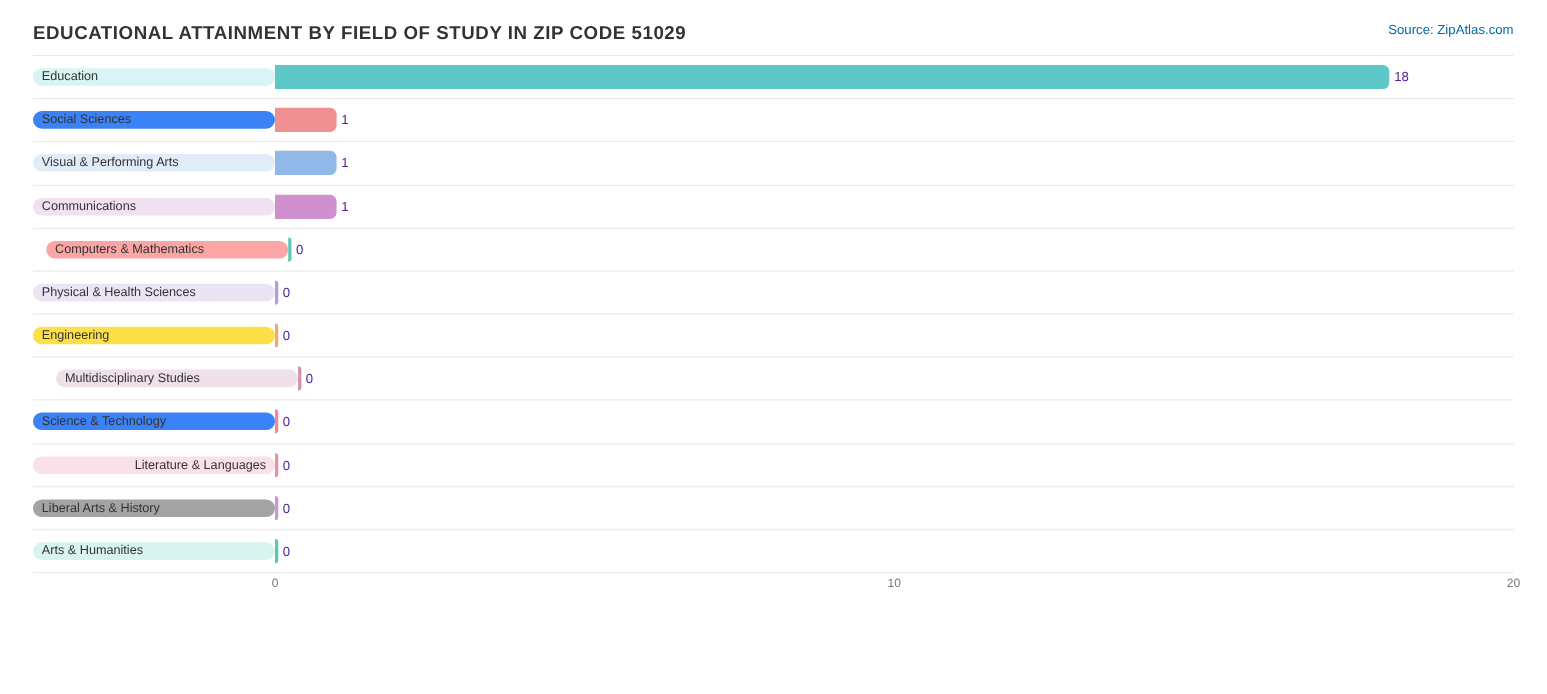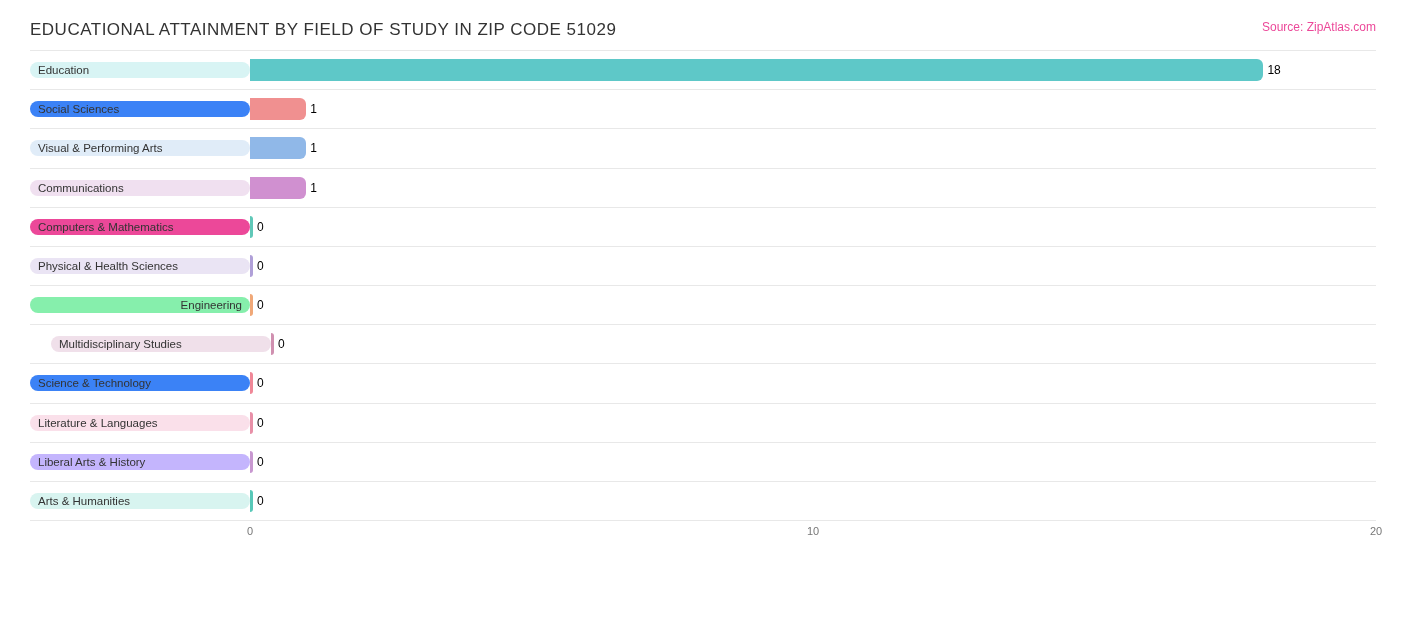--- a/index.html
+++ b/index.html
@@ -11,31 +11,31 @@
       overflow: hidden;
     }
     .chart-container {
       width: 1406px;
       height: 631px;
       padding: 20px 30px 60px 30px;
       position: relative;
     }
     .chart-title {
       font-size: 17px;
-      font-weight: normal;
+      font-weight: bold;
       color: #333;
       margin-bottom: 4px;
       letter-spacing: 0.5px;
     }
     .chart-source {
       position: absolute;
       top: 20px;
       right: 30px;
       font-size: 12px;
-      color: #ec4899;
+      color: #0369a1;
     }
     .chart-area {
       position: relative;
       margin-top: 10px;
       width: 100%;
       height: calc(100% - 50px);
     }
     .bars-wrapper {
       position: relative;
       width: 100%;
@@ -74,21 +74,21 @@
     }
     .bar-fill {
       height: 22px;
       border-radius: 0 6px 6px 0;
       position: relative;
     }
     .bar-value {
       position: absolute;
       left: calc(100% + 4px);
       font-size: 12px;
-      color: #000000;
+      color: #4c1d95;
       white-space: nowrap;
       top: 50%;
       transform: translateY(-50%);
     }
     
     .x-axis {
       display: flex;
       margin-left: 220px;
       margin-top: 4px;
       position: relative;
@@ -117,27 +117,27 @@
     .color-teal3 { background: #58c8b8; }
 
     
     .lbl-teal { background: #d8f4f4; }
     .lbl-purple { background: #ece4f8; }
     .lbl-pink { background: #fce8e8; }
     .lbl-orange { background: #fceee0; }
     .lbl-salmon { background: #3b82f6; }
     .lbl-blue { background: #e0ecf8; }
     .lbl-violet { background: #f0e0f0; }
-    .lbl-teal2 { background: #ec4899; }
+    .lbl-teal2 { background: #fca5a5; margin-left: 12px; }
     .lbl-lavender { background: #eae4f4; }
-    .lbl-peach { background: #86efac; text-align: right; }
+    .lbl-peach { background: #fde047; }
     .lbl-mauve { background: #f0e0ea; margin-left: 21px; }
     .lbl-rose { background: #3b82f6; }
-    .lbl-pink2 { background: #fae0ea; }
-    .lbl-orchid { background: #c4b5fd; }
+    .lbl-pink2 { background: #fae0ea; text-align: right; }
+    .lbl-orchid { background: #a3a3a3; }
     .lbl-teal3 { background: #d8f4f0; }
   </style>
 </head>
 <body>
 
 <div class="chart-container">
   <div class="chart-title">EDUCATIONAL ATTAINMENT BY FIELD OF STUDY IN ZIP CODE 51029</div>
   <div class="chart-source">Source: ZipAtlas.com</div>
 
   <div class="chart-area">

